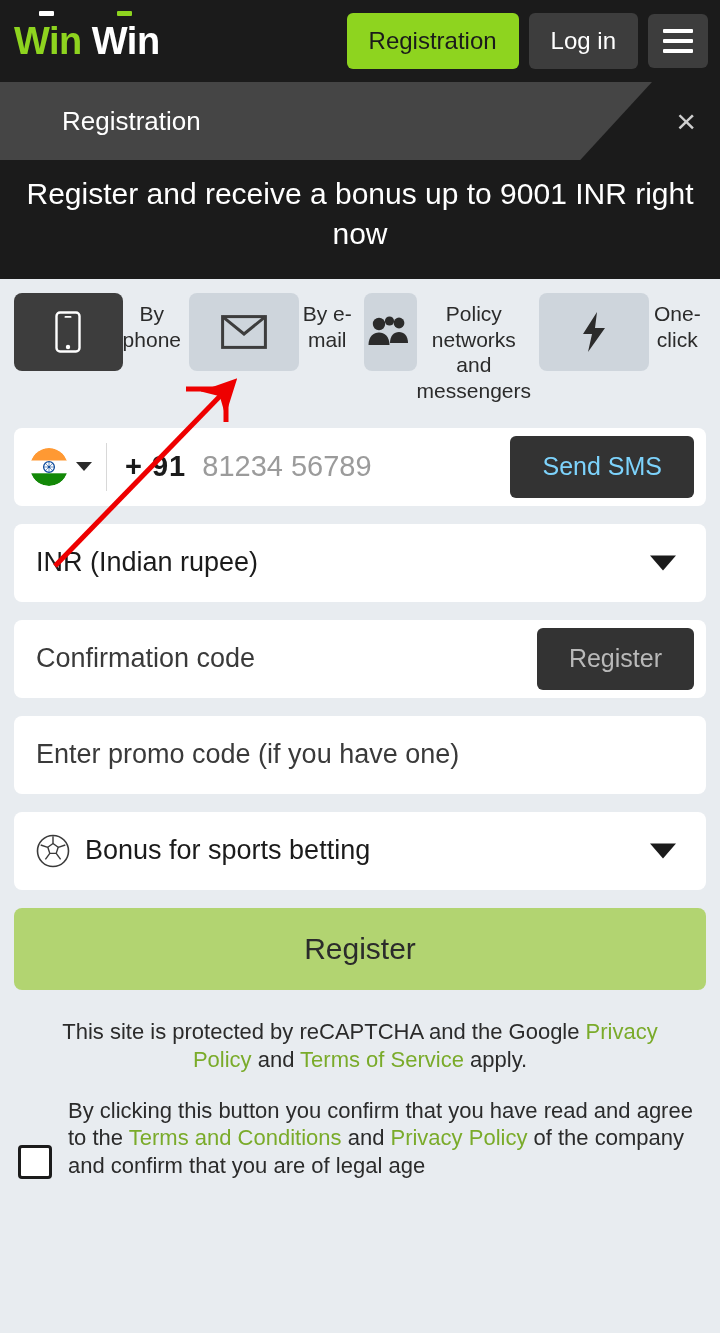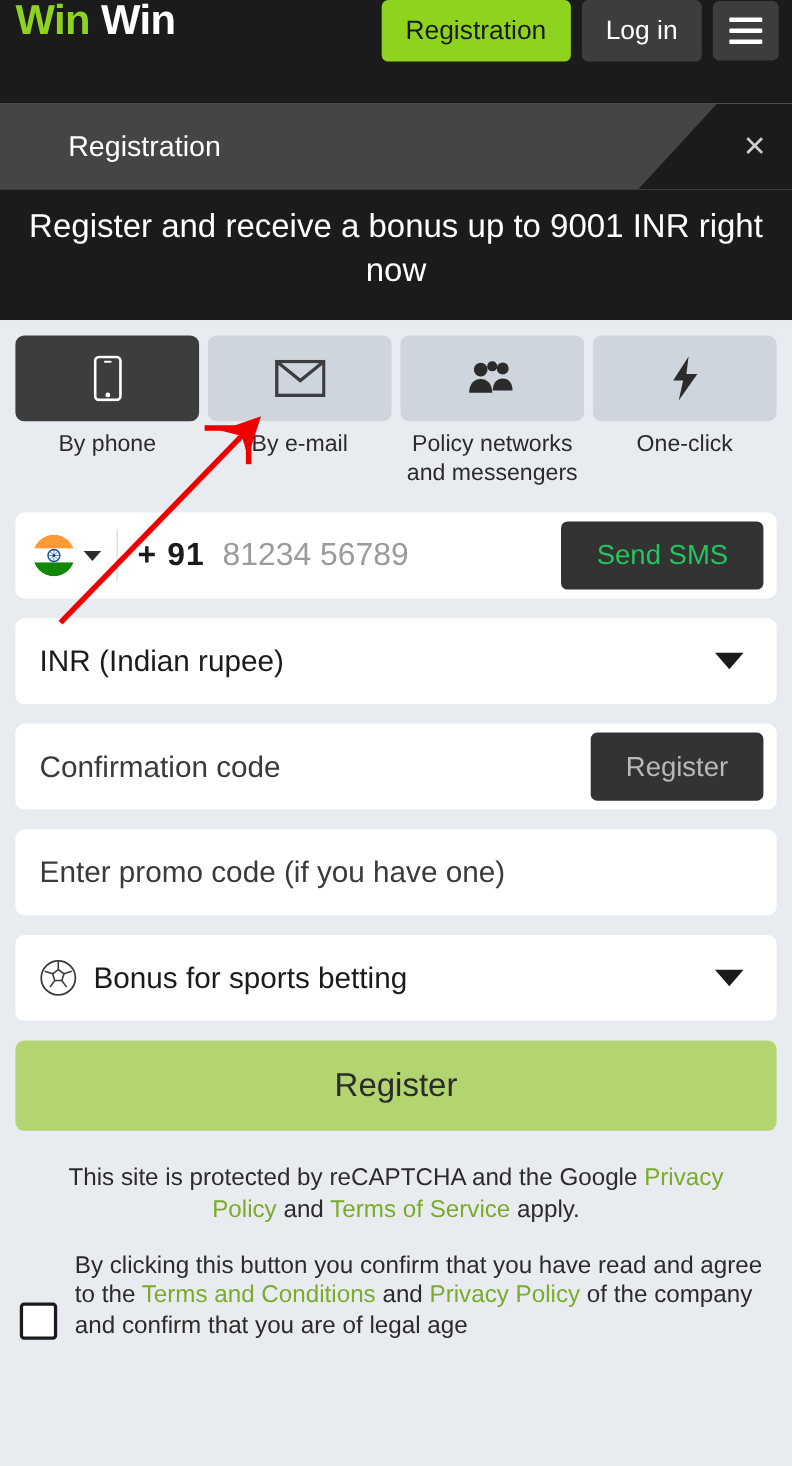--- a/index.html
+++ b/index.html
@@ -8,24 +8,24 @@
     width: 720px;
     height: 1333px;
     overflow: hidden;
     background: #e8ecf0;
     font-family: "Liberation Sans", sans-serif;
   }
 
   
   .topbar {
     position: relative;
-    height: 94px;
+    height: 82px;
     background: #1b1b1b;
     display: flex;
-    align-items: flex-start;
+    align-items: center;
     padding: 0 12px 0 14px;
   }
   .logo {
     display: flex;
     align-items: baseline;
     font-size: 38px;
     font-weight: bold;
     letter-spacing: -0.5px;
     line-height: 1;
     user-select: none;
@@ -139,22 +139,22 @@
   
   .methods {
     background: #e8ecf0;
     display: flex;
     gap: 8px;
     padding: 14px 14px 0;
   }
   .method {
     flex: 1;
     display: flex;
-    flex-direction: column;
-    align-items: center;
+    flex-direction: row;
+    align-items: flex-start;
     cursor: pointer;
   }
   .method-tile {
     width: 100%;
     height: 78px;
     border-radius: 8px;
     background: #ced5dc;
     display: flex;
     align-items: center;
     justify-content: center;
@@ -230,21 +230,21 @@
     min-width: 0;
   }
   .phone-input::placeholder { color: #9b9b9b; }
 
   .row-btn {
     position: absolute;
     right: 12px;
     top: 50%;
     transform: translateY(-50%);
     background: #333333;
-    color: #22c55e;
+    color: #7dd3fc;
     border: none;
     border-radius: 6px;
     font-size: 25px;
     font-family: "Liberation Sans", sans-serif;
     height: 62px;
     padding: 0 32px;
     cursor: pointer;
   }
   .row-btn.disabled { color: #b9b9b9; }
 

